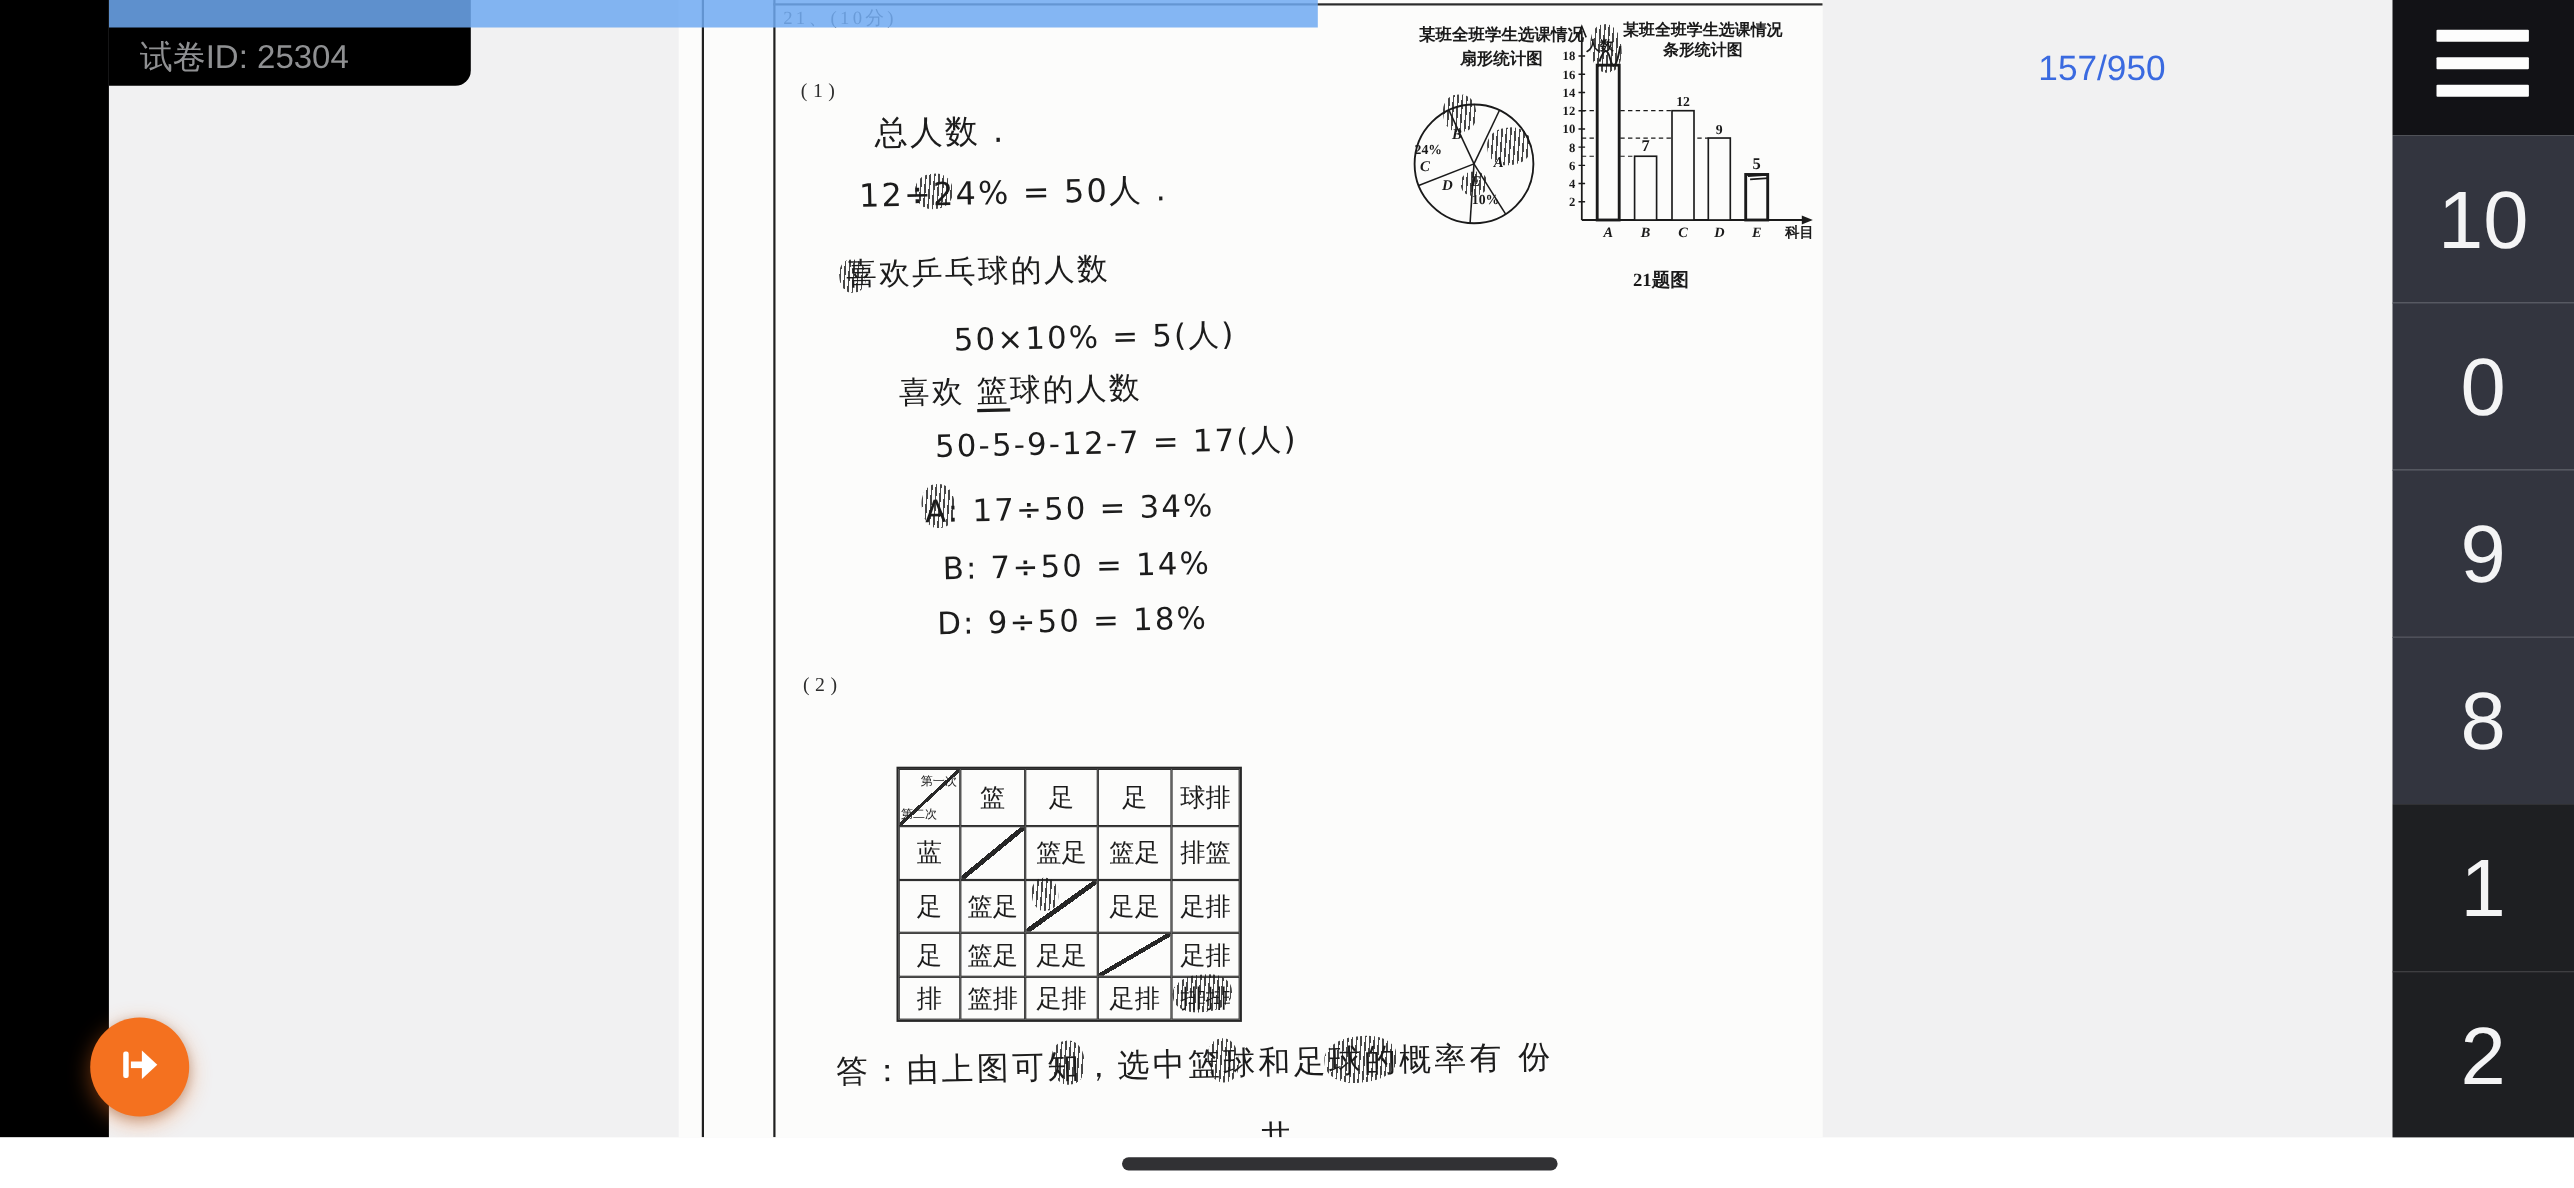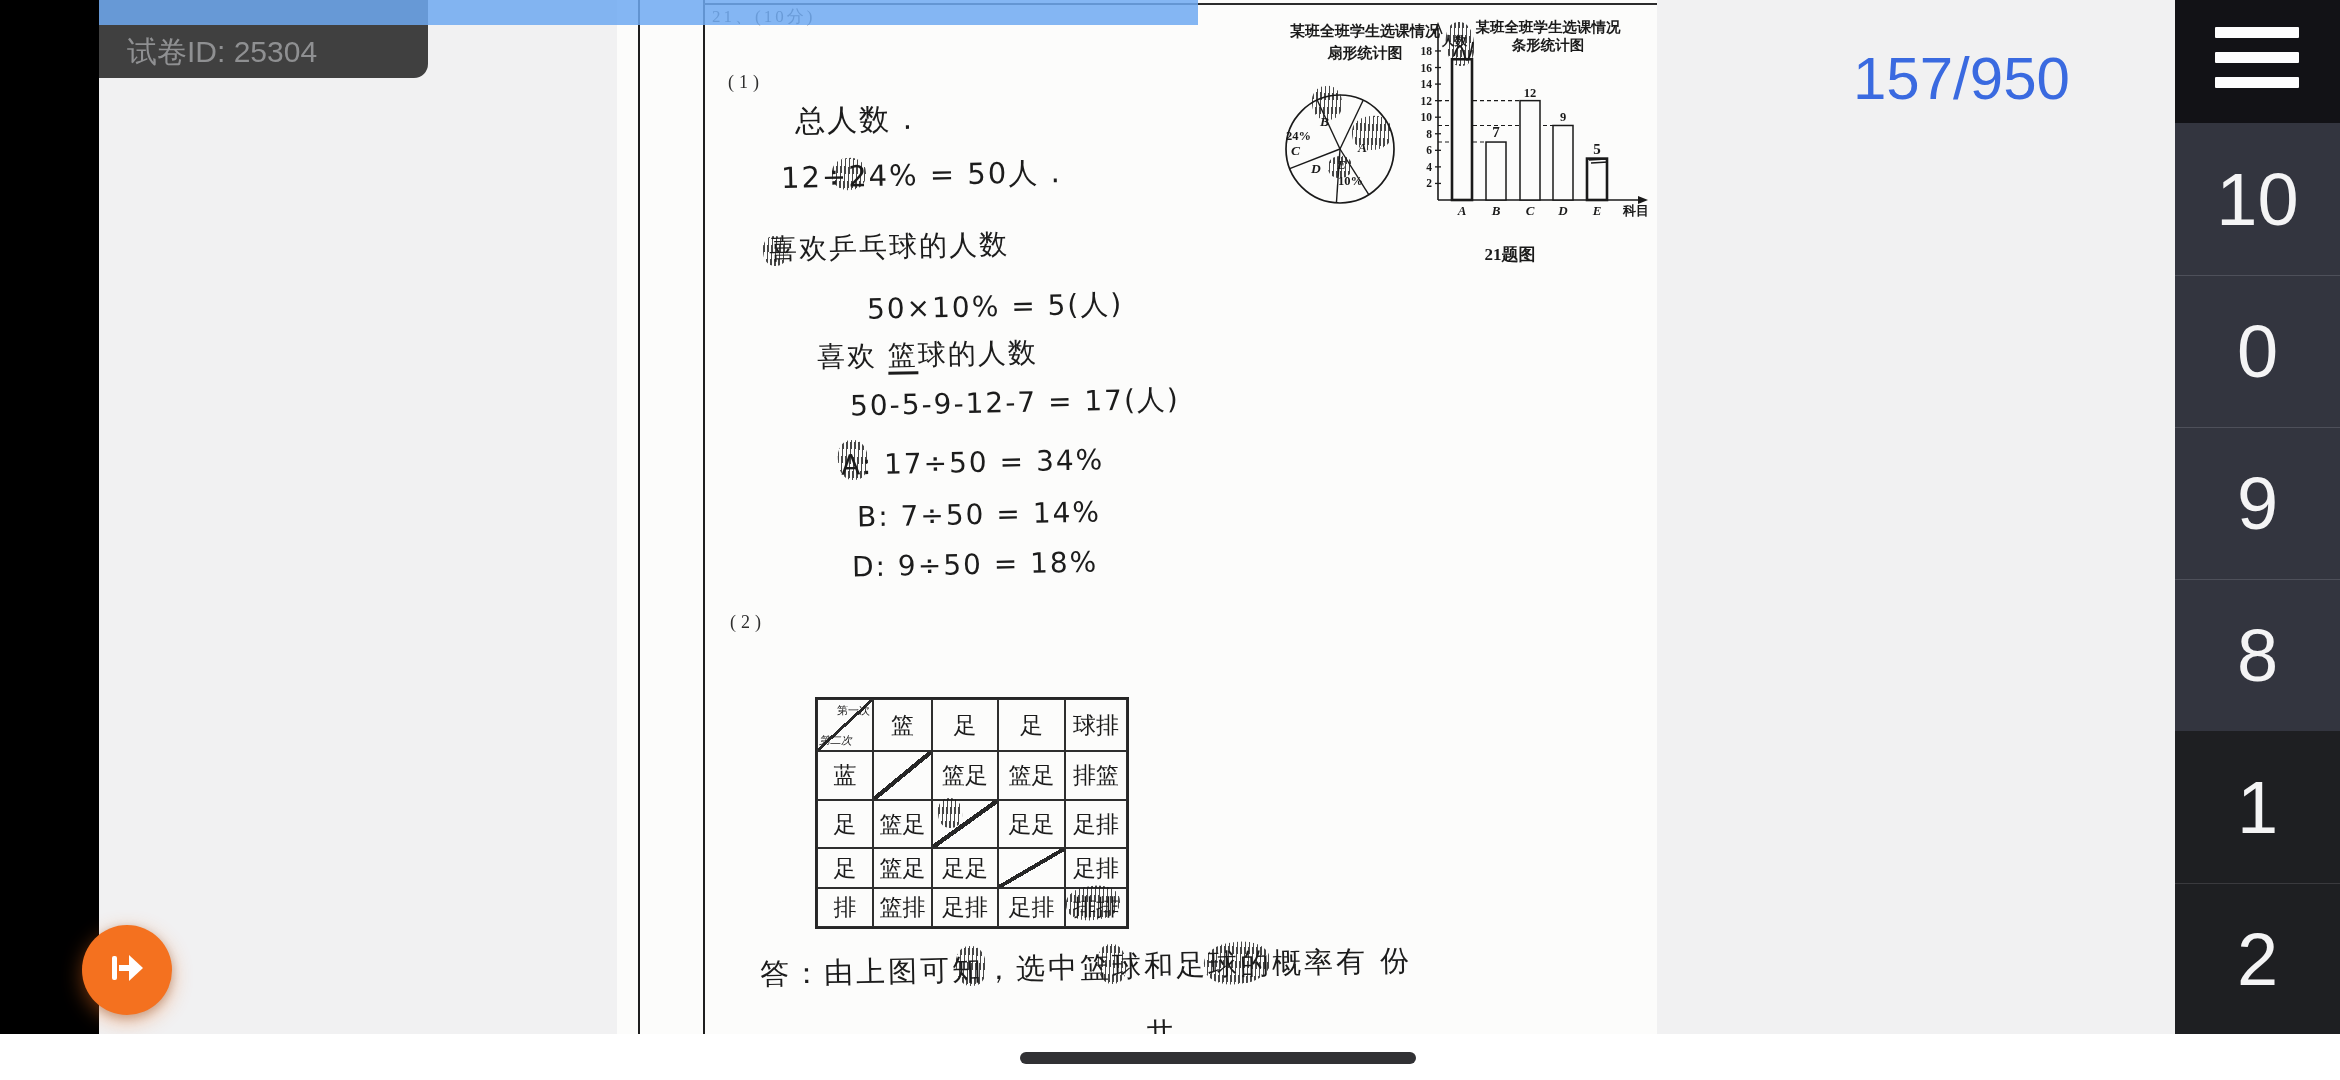--- a/index.html
+++ b/index.html
@@ -11,25 +11,25 @@
   .paper{position:absolute;left:617px;top:0;width:1040px;height:1034px;background:#fcfcfb;z-index:5;overflow:hidden;}
   .vline{position:absolute;top:0;width:2px;height:1034px;background:#1f1f1f;}
   .hline-top{position:absolute;left:86px;top:3px;width:954px;height:2px;background:#2c2c2c;}
   .qheader{position:absolute;left:95px;top:5px;font-family:Liberation Serif, serif;
            font-size:17px;letter-spacing:3px;color:#4a4a4a;white-space:nowrap;}
   .plabel{position:absolute;font-family:"Liberation Serif",serif;font-size:18px;
           letter-spacing:5px;color:#2e2e2e;white-space:nowrap;}
   
   .bluebar{position:absolute;left:99px;top:0;width:1099px;height:25px;background:#6ea9f1;opacity:.85;z-index:30;}
   
-  .chip{position:absolute;left:99px;top:0;width:281px;height:78px;background:#404040;
+  .chip{position:absolute;left:99px;top:0;width:281px;height:78px;background:#000000;
         border-radius:0 0 14px 0;z-index:10;padding-left:48px;}
   .chip span{position:absolute;left:28px;top:32px;font-size:30px;color:#8f9092;white-space:nowrap;}
   
-  .counter{position:absolute;left:1853px;top:44px;font-size:60px;color:#3a6ae0;z-index:10;white-space:nowrap;}
+  .counter{position:absolute;left:1853px;top:44px;font-size:32px;color:#3a6ae0;z-index:10;white-space:nowrap;}
   
   .sidebar{position:absolute;left:2175px;top:0;width:165px;height:1034px;z-index:20;}
   .menu{position:relative;width:165px;height:123px;background:#121216;cursor:pointer;}
   .menu i{position:absolute;left:40px;width:84px;height:11px;background:#fdfdfd;border-radius:1px;display:block;}
   .scorecell{width:165px;height:152px;background:#33353f;color:#f4f4f5;display:flex;
              align-items:center;justify-content:center;font-size:74px;cursor:pointer;}
   .scorecell.darkcell{background:#1e1f22;}
   .scorecell.sep{border-top:1px solid #4e505a;box-sizing:border-box;}
   .scorecell.sepdark{border-top:1px solid #3a3a3e;box-sizing:border-box;}
   
@@ -47,21 +47,21 @@
   .xtable{position:absolute;left:198px;top:697px;display:grid;
           grid-template-columns:56px 59px 66px 67px 62px;
           grid-template-rows:52px 49px 48px 40px 39px;
           border:2px solid #262626;background:#fcfcfb;}
   .xc{border:1px solid #2e2e2e;display:flex;align-items:center;justify-content:center;
       font-family:"DejaVu Sans",sans-serif;font-size:23px;color:#1b1b1b;overflow:hidden;}
   .xc.diag{background:linear-gradient(to bottom right,transparent 47%,#262626 47%,#262626 53%,transparent 53%);}
   .xc.corner{position:relative;background:linear-gradient(to bottom right,transparent 48%,#2a2a2a 48%,#2a2a2a 52%,transparent 52%);}
   .xc.corner b{position:absolute;font-size:11px;font-weight:normal;color:#1b1b1b;white-space:nowrap;}
   .xc.corner b.ct{top:3px;right:2px;}
-  .xc.corner b.cb{bottom:2px;left:1px;font-style:italic;}
+  .xc.corner b.cb{bottom:2px;left:1px;}
   
   .scrib{position:absolute;z-index:25;border-radius:45%;transform:rotate(-6deg);
          background:repeating-linear-gradient(100deg,transparent 0 2.5px,rgba(25,25,25,.8) 2.5px 4px);}
   
   svg text{font-family:"Liberation Serif",serif;fill:#1a1a1a;}
   .clip{overflow:hidden;position:absolute;}
 </style>
 </head>
 <body>
 

